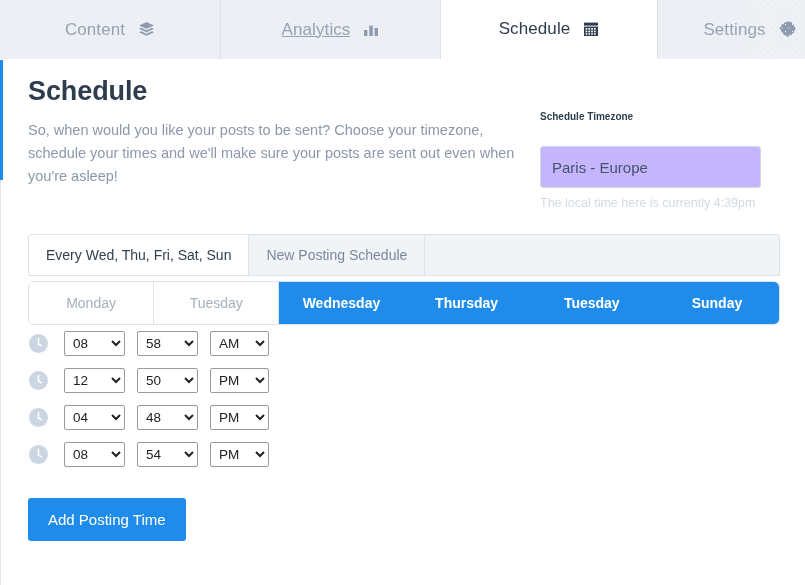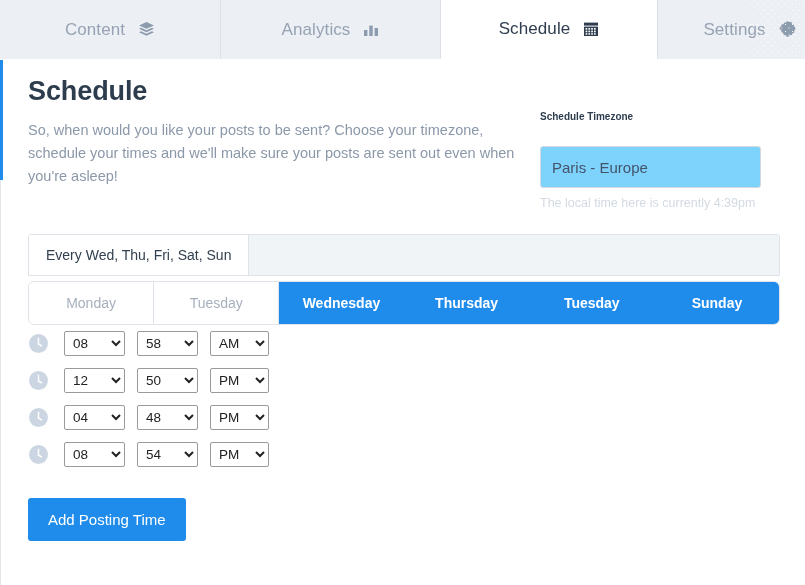--- a/index.html
+++ b/index.html
@@ -35,21 +35,21 @@
     font-size: 17px;
     color: #97a3b4;
     letter-spacing: 0.1px;
     background: #eceff3;
     border-right: 1px solid #dde1e7;
     position: relative;
     cursor: pointer;
     user-select: none;
   }
   .topbar-tab.t-content   { width: 221px; }
-  .topbar-tab.t-analytics { width: 220px; }
+  .topbar-tab.t-analytics { width: 220px; text-decoration: underline; }
   .topbar-tab.t-schedule  { width: 217px; }
   .topbar-tab.t-settings  { width: 147px; border-right: none; overflow: hidden; padding-left: 36px; }
 
   .topbar-tab.active {
     background: #ffffff;
     color: #2f3d4f;
     border-bottom: 1px solid #ffffff;
     margin-bottom: -1px;
     z-index: 3;
   }
@@ -130,21 +130,21 @@
     font-weight: bold;
     color: #2e3d4e;
     margin-bottom: 24px;
     display: block;
   }
   .tz-input {
     width: 221px;
     height: 42px;
     border: 1px solid #d3d9e0;
     border-radius: 3px;
-    background: #7dd3fc;
+    background: #c4b5fd;
     font-family: "Liberation Sans", sans-serif;
     font-size: 15px;
     color: #44536a;
     padding: 0 11px;
     outline: none;
   }
   .tz-hint {
     margin-top: 8px;
     font-size: 12.5px;
     color: #d3dae2;
@@ -339,20 +339,23 @@
     </div>
   </div>
 
   <div class="sched-wrap">
 
     
     <div class="sched-tabs">
       <div class="sched-tab active">
         <span>Every Wed, Thu, Fri, Sat, Sun</span>
       </div>
+      <div class="sched-tab">
+        <span>New Posting Schedule</span>
+      </div>
       <div class="sched-tab-filler"></div>
     </div>
 
     
     <div class="days">
       <div class="day">Monday</div>
       <div class="day">Tuesday</div>
       <div class="day on">Wednesday</div>
       <div class="day on">Thursday</div>
       <div class="day on">Tuesday</div>

